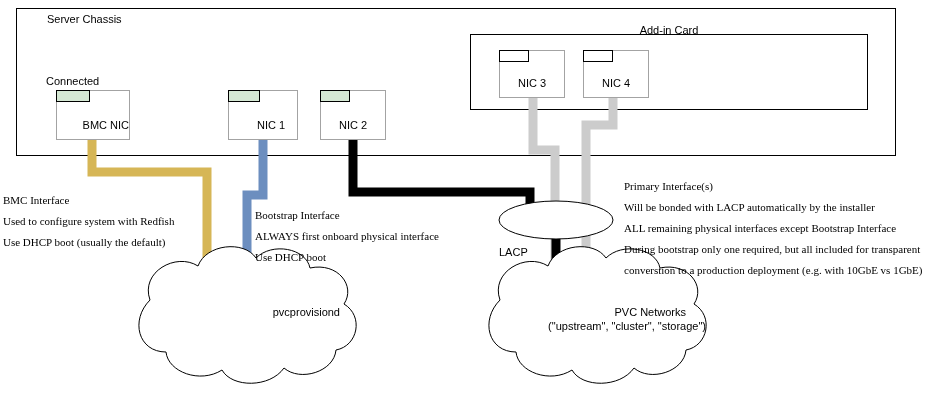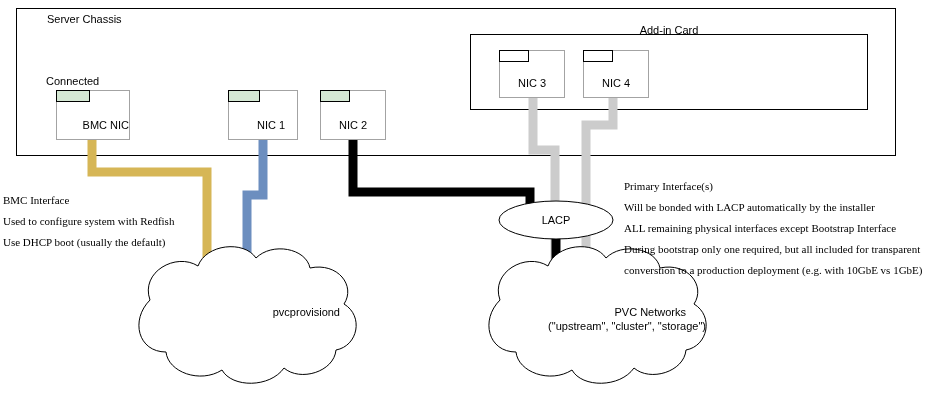--- a/index.html
+++ b/index.html
@@ -67,22 +67,23 @@
     font-size: 11px;
     color: #000000;
     text-align: right;
     white-space: pre;
     line-height: 14px;
   }
   .lacp-label {
     position: absolute;
     font-size: 11px;
     color: #000000;
-    text-align: center;
+    text-align: left;
     white-space: pre;
+    margin-top: 32px;
   }
   .multiline {
     position: absolute;
     font-size: 11px;
     color: #000000;
     white-space: pre;
     line-height: 21px;
     font-family: Liberation Serif, serif;
   }
 </style>
@@ -168,20 +169,23 @@
 
   <div class="cloudlabel" style="left:140px; top:305px; width:200px;">pvcprovisiond</div>
 
   <div class="cloudlabel" style="left:486px; top:305px; width:200px;">PVC Networks</div>
   <div class="cloudlabel" style="left:466px; top:319px; width:240px;">("upstream", "cluster", "storage")</div>
 
   <div class="multiline" style="left:3px; top:190px;">BMC Interface
 Used to configure system with Redfish
 Use DHCP boot (usually the default)</div>
 
+  <div class="multiline" style="left:255px; top:205px;">Bootstrap Interface
+ALWAYS first onboard physical interface
+Use DHCP boot</div>
 
   <div class="multiline" style="left:624px; top:176px;">Primary Interface(s)
 Will be bonded with LACP automatically by the installer
 ALL remaining physical interfaces except Bootstrap Interface
 During bootstrap only one required, but all included for transparent
 converstion to a production deployment (e.g. with 10GbE vs 1GbE)</div>
 
 </div>
 
 </body></html>

